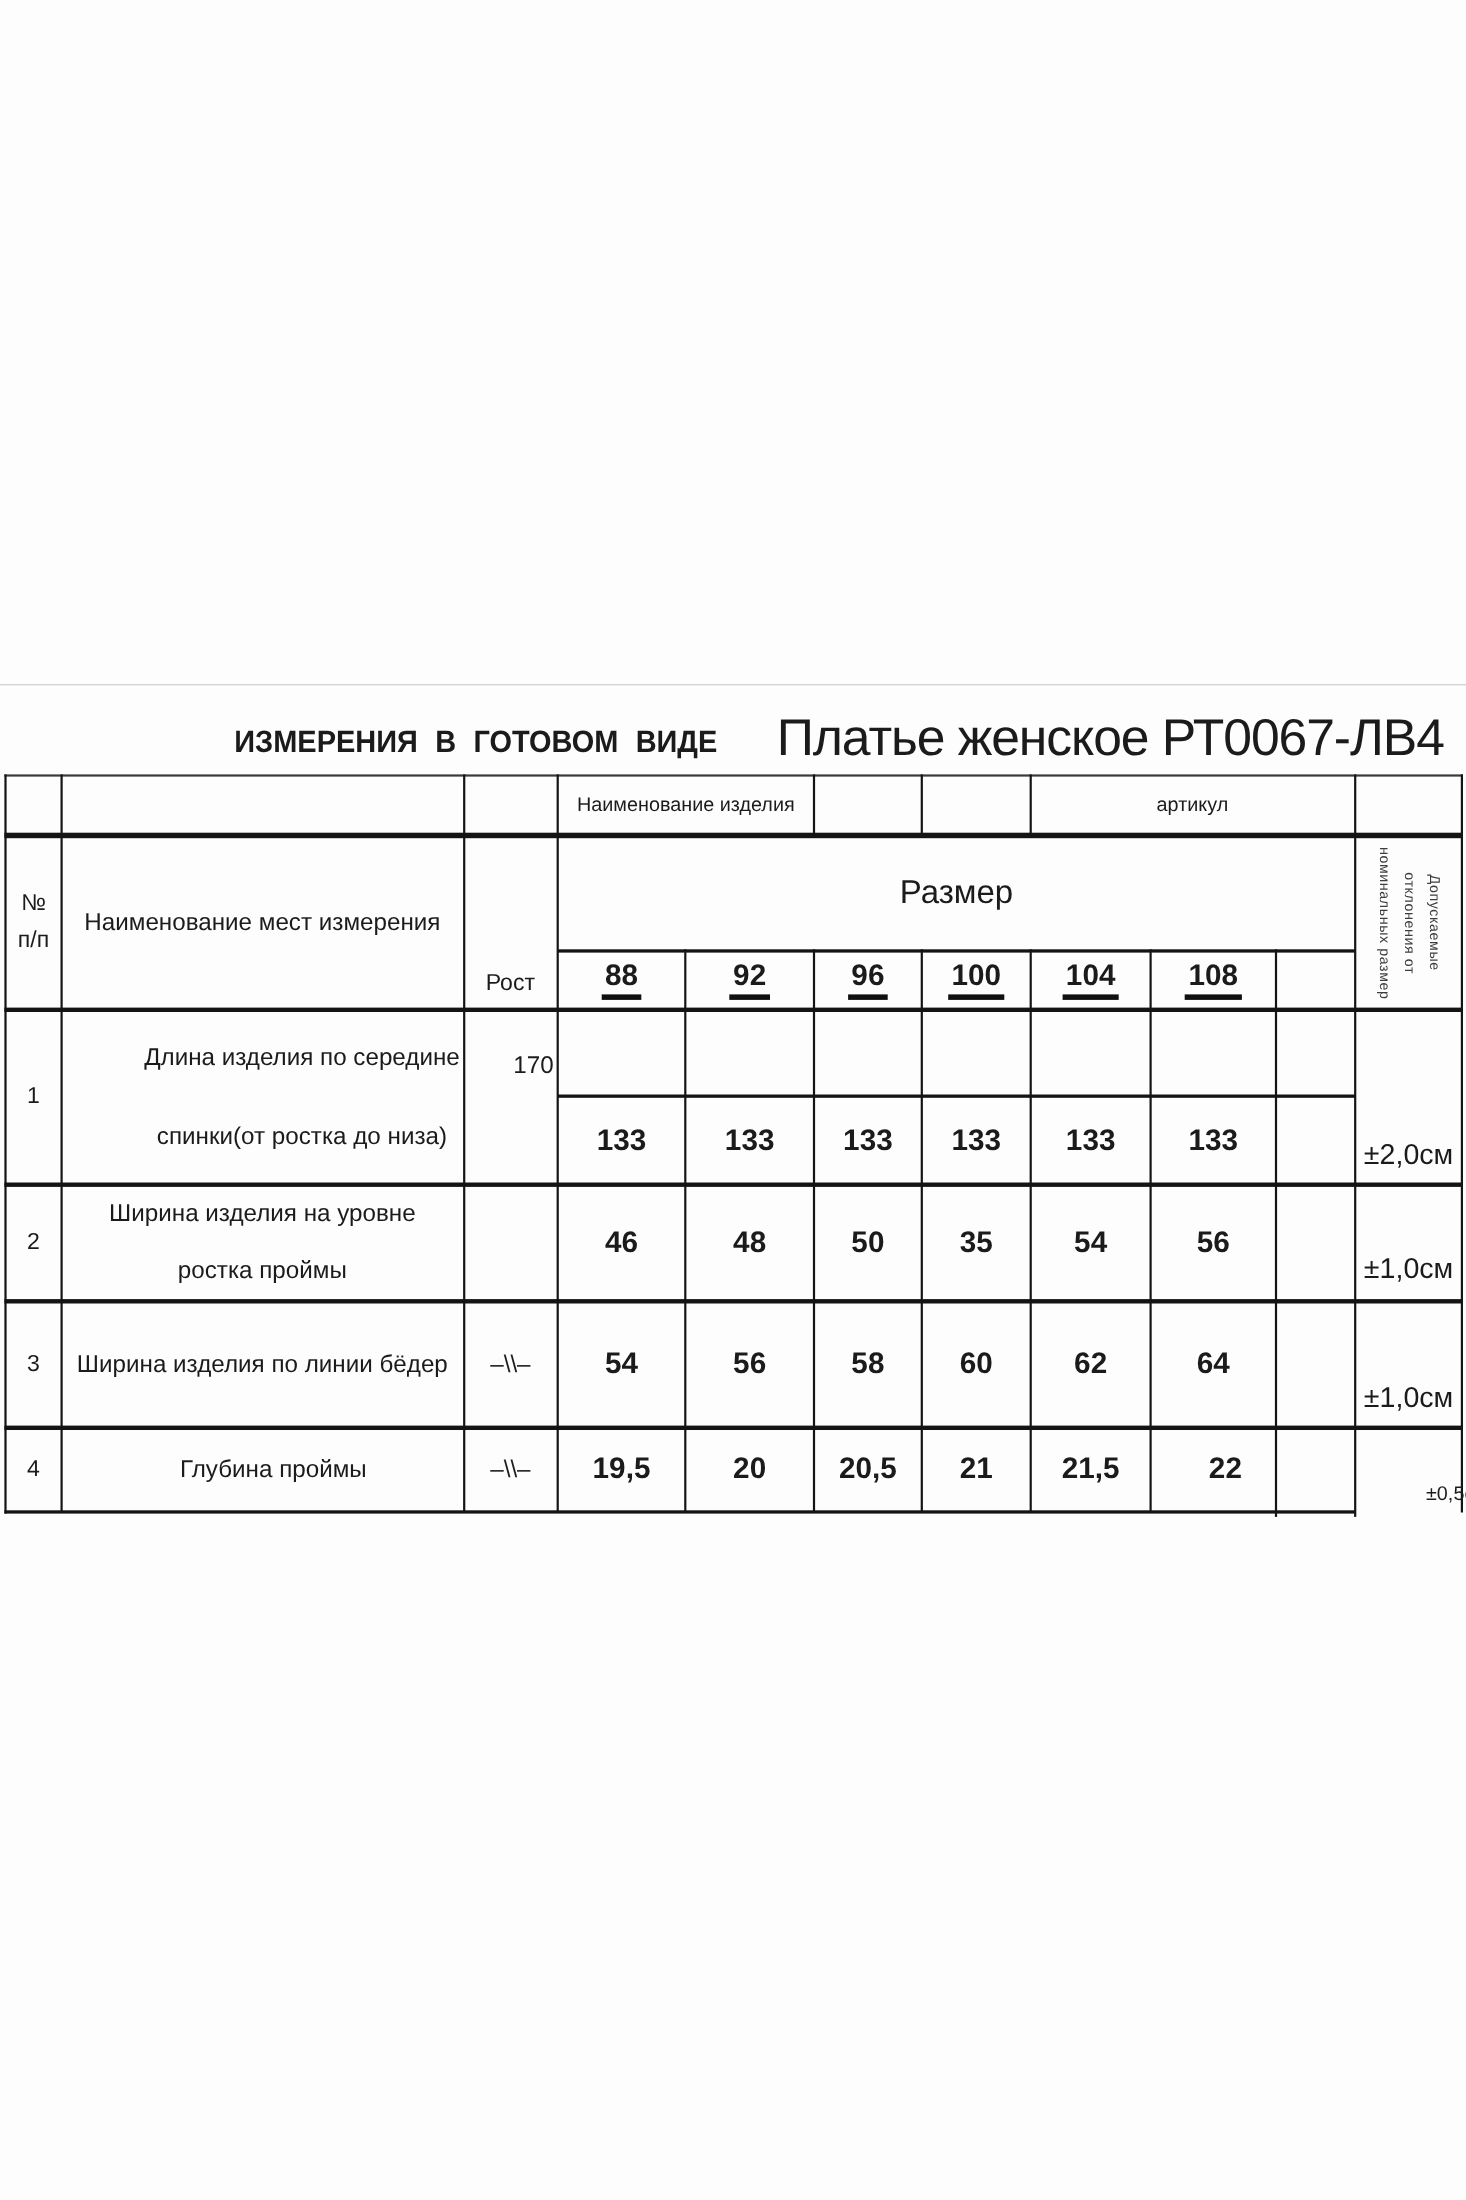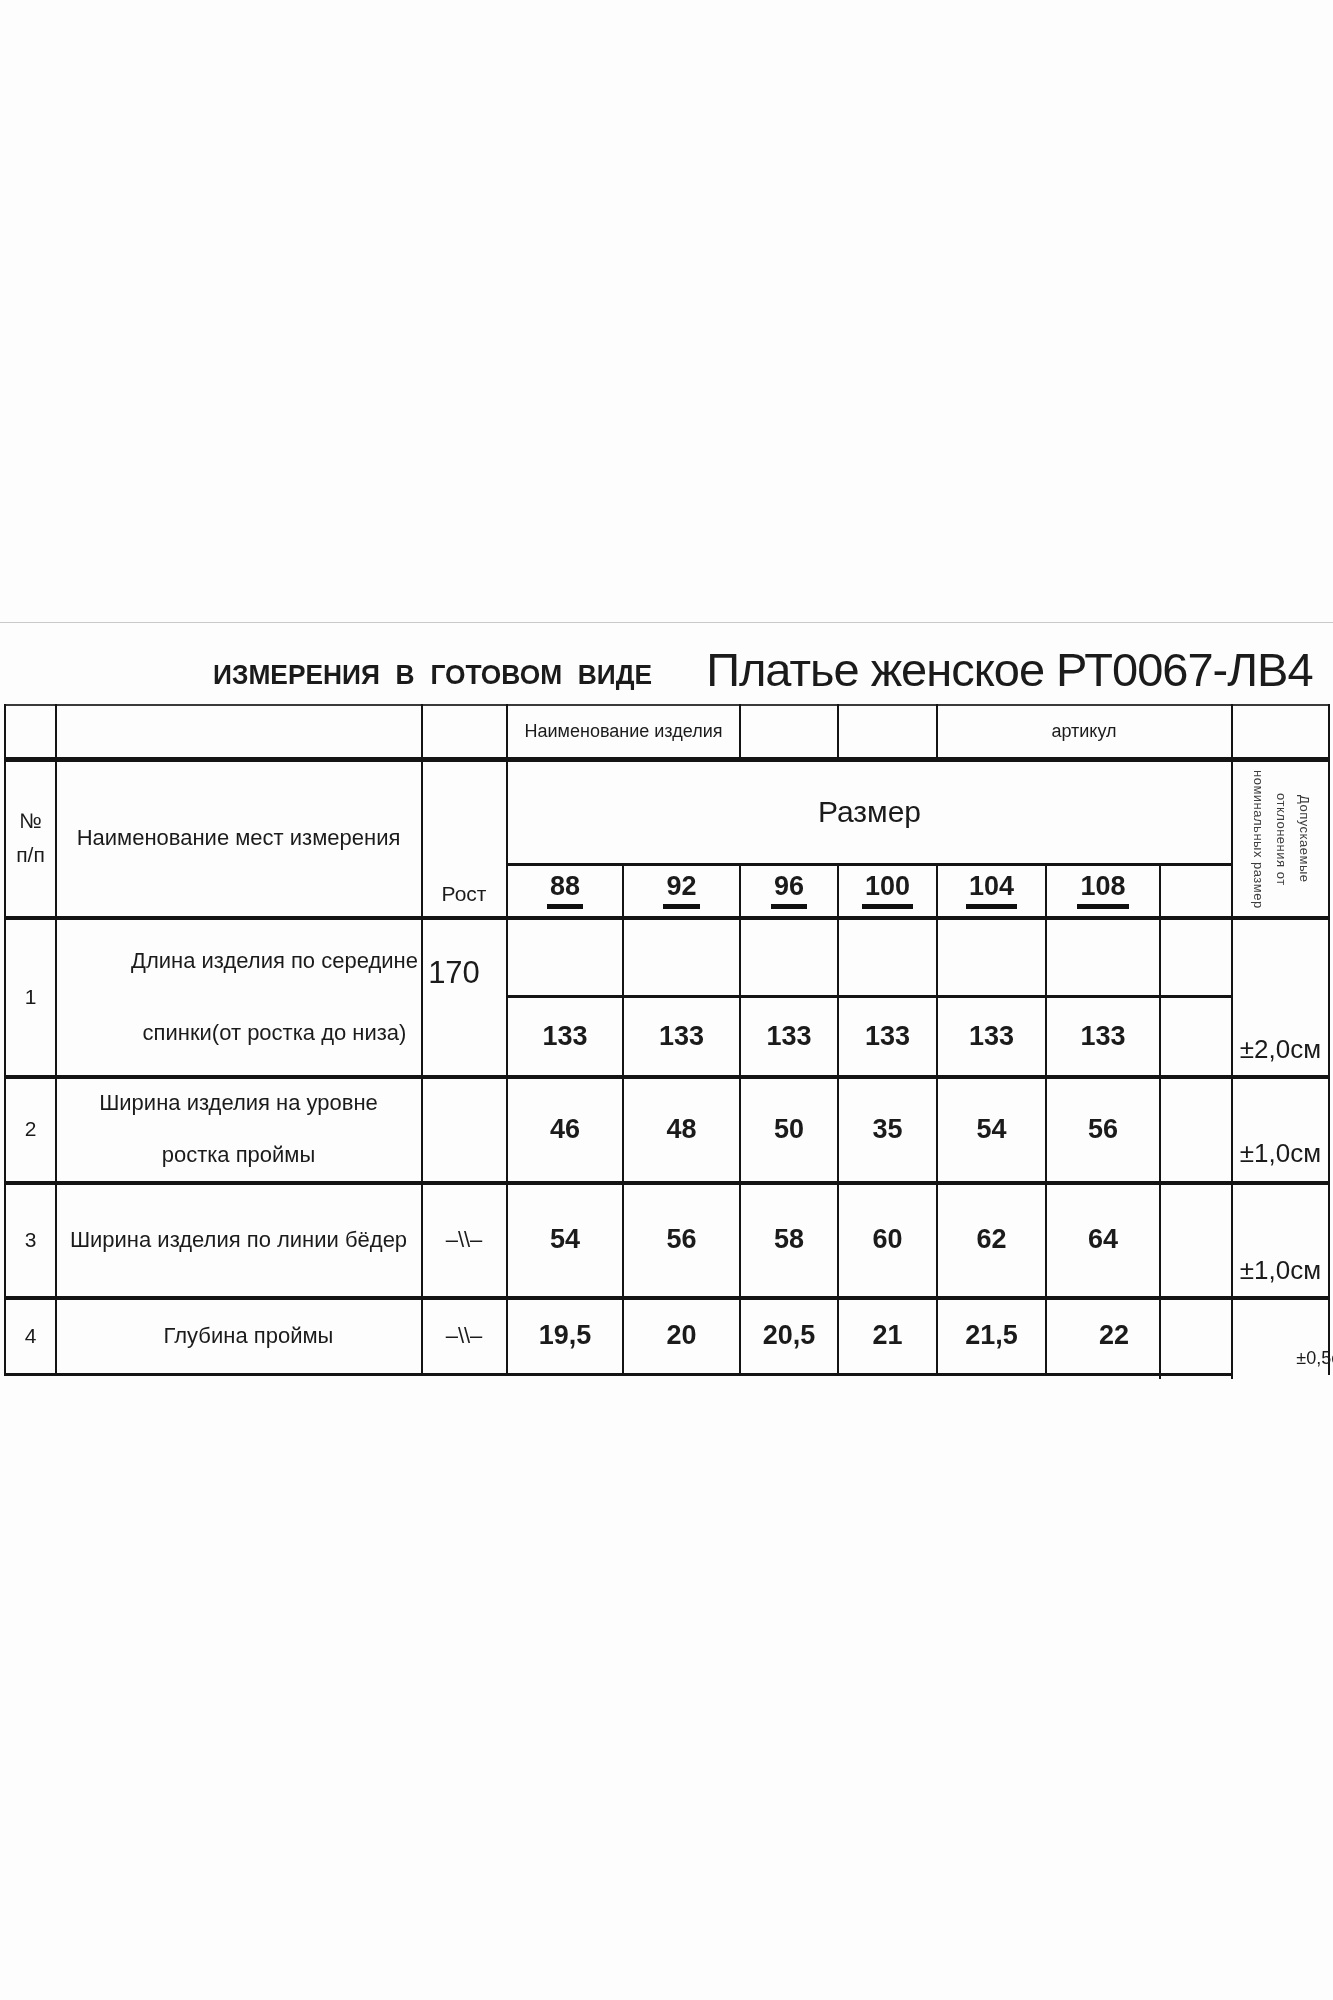--- a/index.html
+++ b/index.html
@@ -103,21 +103,21 @@
     </div>
   <div class="cell sizehead" style="left:1046px;top:865px;width:114px;height:50px;font-size:27px;">
       <span>108</span>
     </div>
 
   <div class="cell vtext" style="left:1232px;top:762px;width:97px;height:154px;">Допускаемые отклонения  от номинальных размер</div>
 
   <div class="cell" style="left:6px;top:919px;width:49px;height:156px;font-size:21px;">1</div>
   <div class="cell prelines" style="left:56px;top:919px;width:365px;height:156px;font-size:22px;line-height:72px;margin-left:36px;">Длина изделия по середине
 спинки(от ростка до низа)</div>
-  <div class="cell top" style="left:412px;top:919px;width:84px;height:156px;font-size:31px;padding-top:36px;box-sizing:border-box;">170</div>
+  <div class="cell top" style="left:443px;top:919px;width:84px;height:156px;font-size:22px;padding-top:36px;box-sizing:border-box;">170</div>
   <div class="cell bold" style="left:507px;top:997px;width:116px;height:78px;font-size:27px;">133</div>
   <div class="cell bold" style="left:623px;top:997px;width:117px;height:78px;font-size:27px;">133</div>
   <div class="cell bold" style="left:740px;top:997px;width:98px;height:78px;font-size:27px;">133</div>
   <div class="cell bold" style="left:838px;top:997px;width:99px;height:78px;font-size:27px;">133</div>
   <div class="cell bold" style="left:937px;top:997px;width:109px;height:78px;font-size:27px;">133</div>
   <div class="cell bold" style="left:1046px;top:997px;width:114px;height:78px;font-size:27px;">133</div>
   <div class="cell bottom" style="left:1232px;top:919px;width:97px;height:146px;font-size:26px;">±2,0см</div>
 
   <div class="cell" style="left:6px;top:1077px;width:49px;height:104px;font-size:21px;">2</div>
   <div class="cell prelines" style="left:56px;top:1077px;width:365px;height:104px;font-size:22px;line-height:52px;">Ширина изделия на уровне

